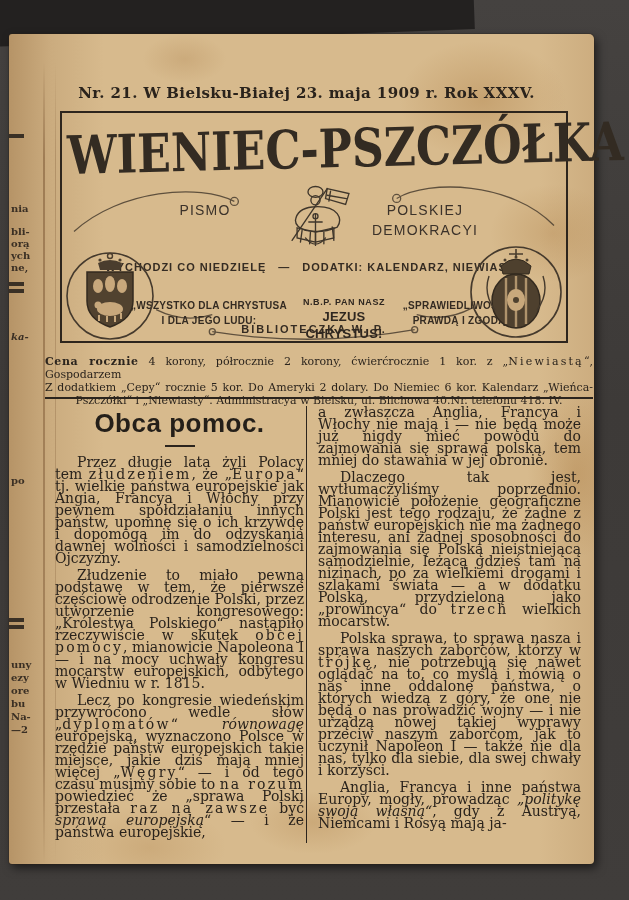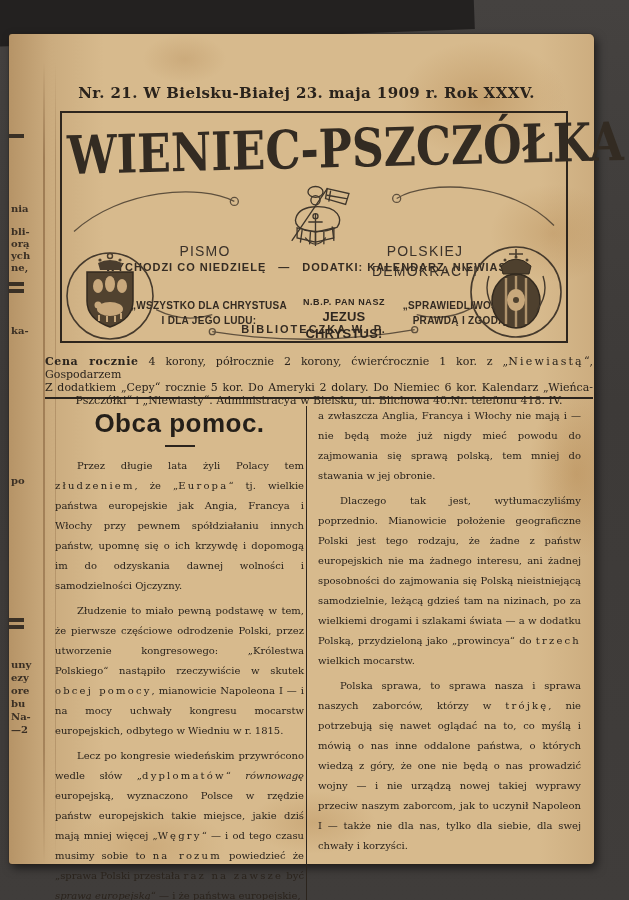--- a/index.html
+++ b/index.html
@@ -34,21 +34,21 @@
   .crease{position:absolute;top:0;bottom:0;width:2px;
     background:linear-gradient(180deg,transparent,rgba(110,72,38,.45) 12%,rgba(110,72,38,.38) 86%,transparent);}
   .crease.c1{left:34px;}
   .crease.c2{left:46px;width:1px;opacity:.6;}
   .frag{position:absolute;left:2px;font:bold 10px/10px "DejaVu Serif",serif;color:#3a2f24;}
   .frag:nth-of-type(1){top:142px;}
   .frag:nth-of-type(2){top:165px;}
   .frag:nth-of-type(3){top:177px;}
   .frag:nth-of-type(4){top:189px;}
   .frag:nth-of-type(5){top:201px;}
-  .frag:nth-of-type(6){top:264px;}
+  .frag:nth-of-type(6){top:270px;font-style:italic;}
   .frag:nth-of-type(7){top:414px;}
   .frag:nth-of-type(8){top:598px;}
   .frag:nth-of-type(9){top:611px;}
   .frag:nth-of-type(10){top:624px;}
   .frag:nth-of-type(11){top:637px;}
   .frag:nth-of-type(12){top:650px;}
   .frag:nth-of-type(13){top:663px;}
   .spine-mark{position:absolute;left:0;width:15px;height:4px;background:#3a3025;}
   .spine-mark.m1{top:72px;}
   .spine-mark.m2{top:220px;box-shadow:0 7px 0 #3a3025;}
@@ -57,21 +57,21 @@
   .issue-line{position:absolute;top:50px;left:30px;right:20px;text-align:center;
     font:bold 15px/18px "DejaVu Serif",serif;color:#2a231c;letter-spacing:.4px;}
   
   .mast-box{position:absolute;left:51px;top:77px;width:508px;height:232px;
     border:2.5px solid #2d251d;box-sizing:border-box;}
   .flourish{position:absolute;left:0;top:0;width:100%;height:100%;pointer-events:none;}
   .mast-title{position:absolute;top:11px;left:0;width:100%;text-align:center;white-space:nowrap;
     font:bold 45px/52px "DejaVu Serif",serif;color:#332b22;
     transform:scale(.98,1.18) rotate(-1.2deg);}
   .sub-left,.sub-right{position:absolute;top:87px;width:170px;text-align:center;
-    font:14px/20px "Liberation Sans",sans-serif;color:#3b322a;letter-spacing:1.2px;margin-top:41px;}
+    font:14px/20px "Liberation Sans",sans-serif;color:#3b322a;letter-spacing:1.2px;}
   .sub-left{left:58px;}
   .sub-right{left:278px;}
   .lamb{position:absolute;left:210px;top:64px;width:92px;height:80px;}
   .pub-line{position:absolute;top:148px;left:0;width:100%;display:flex;justify-content:center;gap:12px;
     font:bold 11px/13px "Liberation Sans",sans-serif;letter-spacing:1px;color:#352c23;}
   .library-line{position:absolute;top:166px;left:0;width:100%;text-align:center;
     font:bold 11px/13px "Liberation Sans",sans-serif;letter-spacing:2px;color:#352c23;margin-top:44px;}
   .motto-left{position:absolute;left:60px;top:185px;width:174px;text-align:center;
     font:bold 10px/15px "Liberation Sans",sans-serif;color:#342b22;letter-spacing:.3px;}
   .motto-center{position:absolute;left:224px;top:184px;width:116px;text-align:center;color:#2f2720;}
@@ -88,21 +88,21 @@
   .sub-l3{text-align:center;}
   .subscription b{letter-spacing:.6px;}
   .rule{position:absolute;left:36px;top:363px;width:548px;height:2px;background:#2b241d;}
   
   .columns{position:absolute;left:46px;top:372px;width:528px;display:flex;color:#2a231c;}
   .col-left{width:252px;padding-right:2px;border-right:1.6px solid #2b241d;box-sizing:border-box;}
   .col-right{width:274px;padding-left:11px;box-sizing:border-box;}
   .article-title{margin:2px 0 0;text-align:center;
     font:bold 26px/30px "Liberation Sans",sans-serif;color:#241f19;letter-spacing:.5px;}
   .title-divider{width:30px;height:1.6px;background:#2b241d;margin:7px auto 9px;}
-  .columns p{margin:0 0 5px;font-size:10px;line-height:20px;text-align:justify;text-indent:22px;}
+  .columns p{margin:0 0 5px;font-size:14px;line-height:12px;text-align:justify;text-indent:22px;}
   .columns p.cont{text-indent:0;}
   .sp{letter-spacing:2.2px;}
   .columns i{font-style:italic;}
 </style>
 </head>
 <body>
 
 <div class="bed-top"></div>
 
 <div class="page">
@@ -236,15 +236,16 @@
       <h2 class="article-title">Obca pomoc.</h2>
       <div class="title-divider"></div>
       <p>Przez długie lata żyli Polacy tem <span class="sp">złudzeniem</span>, że „<span class="sp">Europa</span>“ tj. wielkie państwa europejskie jak Angia, Francya i Włochy przy pewnem spółdziałaniu innych państw, upomnę się o ich krzywdę i dopomogą im do odzyskania dawnej wolności i samodzielności Ojczyzny.</p>
       <p>Złudzenie to miało pewną podstawę w tem, że pierwsze częściowe odrodzenie Polski, przez utworzenie kongresowego: „Królestwa Polskiego“ nastąpiło rzeczywiście w skutek <span class="sp">obcej pomocy</span>, mianowicie Napoleona I — i na mocy uchwały kongresu mocarstw europejskich, odbytego w Wiedniu w r. 1815.</p>
       <p>Lecz po kongresie wiedeńskim przywrócono wedle słów „<span class="sp">dyplomatów</span>“ <i>równowagę</i> europejską, wyznaczono Polsce w rzędzie państw europejskich takie miejsce, jakie dziś mają mniej więcej „<span class="sp">Węgry</span>“ — i od tego czasu musimy sobie to <span class="sp">na rozum</span> powiedzieć że „sprawa Polski przestała <span class="sp">raz na zawsze</span> być <i>sprawą europejską</i>“ — i że państwa europejskie,</p>
     </div>
     <div class="col-right">
       <p class="cont">a zwłaszcza Anglia, Francya i Włochy nie mają i — nie będą może już nigdy mieć powodu do zajmowania się sprawą polską, tem mniej do stawania w jej obronie.</p>
       <p>Dlaczego tak jest, wytłumaczyliśmy poprzednio. Mianowicie położenie geograficzne Polski jest tego rodzaju, że żadne z państw europejskich nie ma żadnego interesu, ani żadnej sposobności do zajmowania się Polską nieistniejącą samodzielnie, leżącą gdzieś tam na nizinach, po za wielkiemi drogami i szlakami świata — a w dodatku Polską, przydzieloną jako „prowincya“ do <span class="sp">trzech</span> wielkich mocarstw.</p>
       <p>Polska sprawa, to sprawa nasza i sprawa naszych zaborców, którzy w <span class="sp">trójkę</span>, nie potrzebują się nawet oglądać na to, co myślą i mówią o nas inne oddalone państwa, o których wiedzą z góry, że one nie będą o nas prowadzić wojny — i nie urządzą nowej takiej wyprawy przeciw naszym zaborcom, jak to uczynił Napoleon I — także nie dla nas, tylko dla siebie, dla swej chwały i korzyści.</p>
+      <p>Anglia, Francya i inne państwa Europy, mogły, prowadząc <i>„politykę swoją własną“</i>, gdy z Austryą, Niemcami i Rosyą mają ja-</p>
     </div>
   </div>
 </div>
 
 </body></html>

